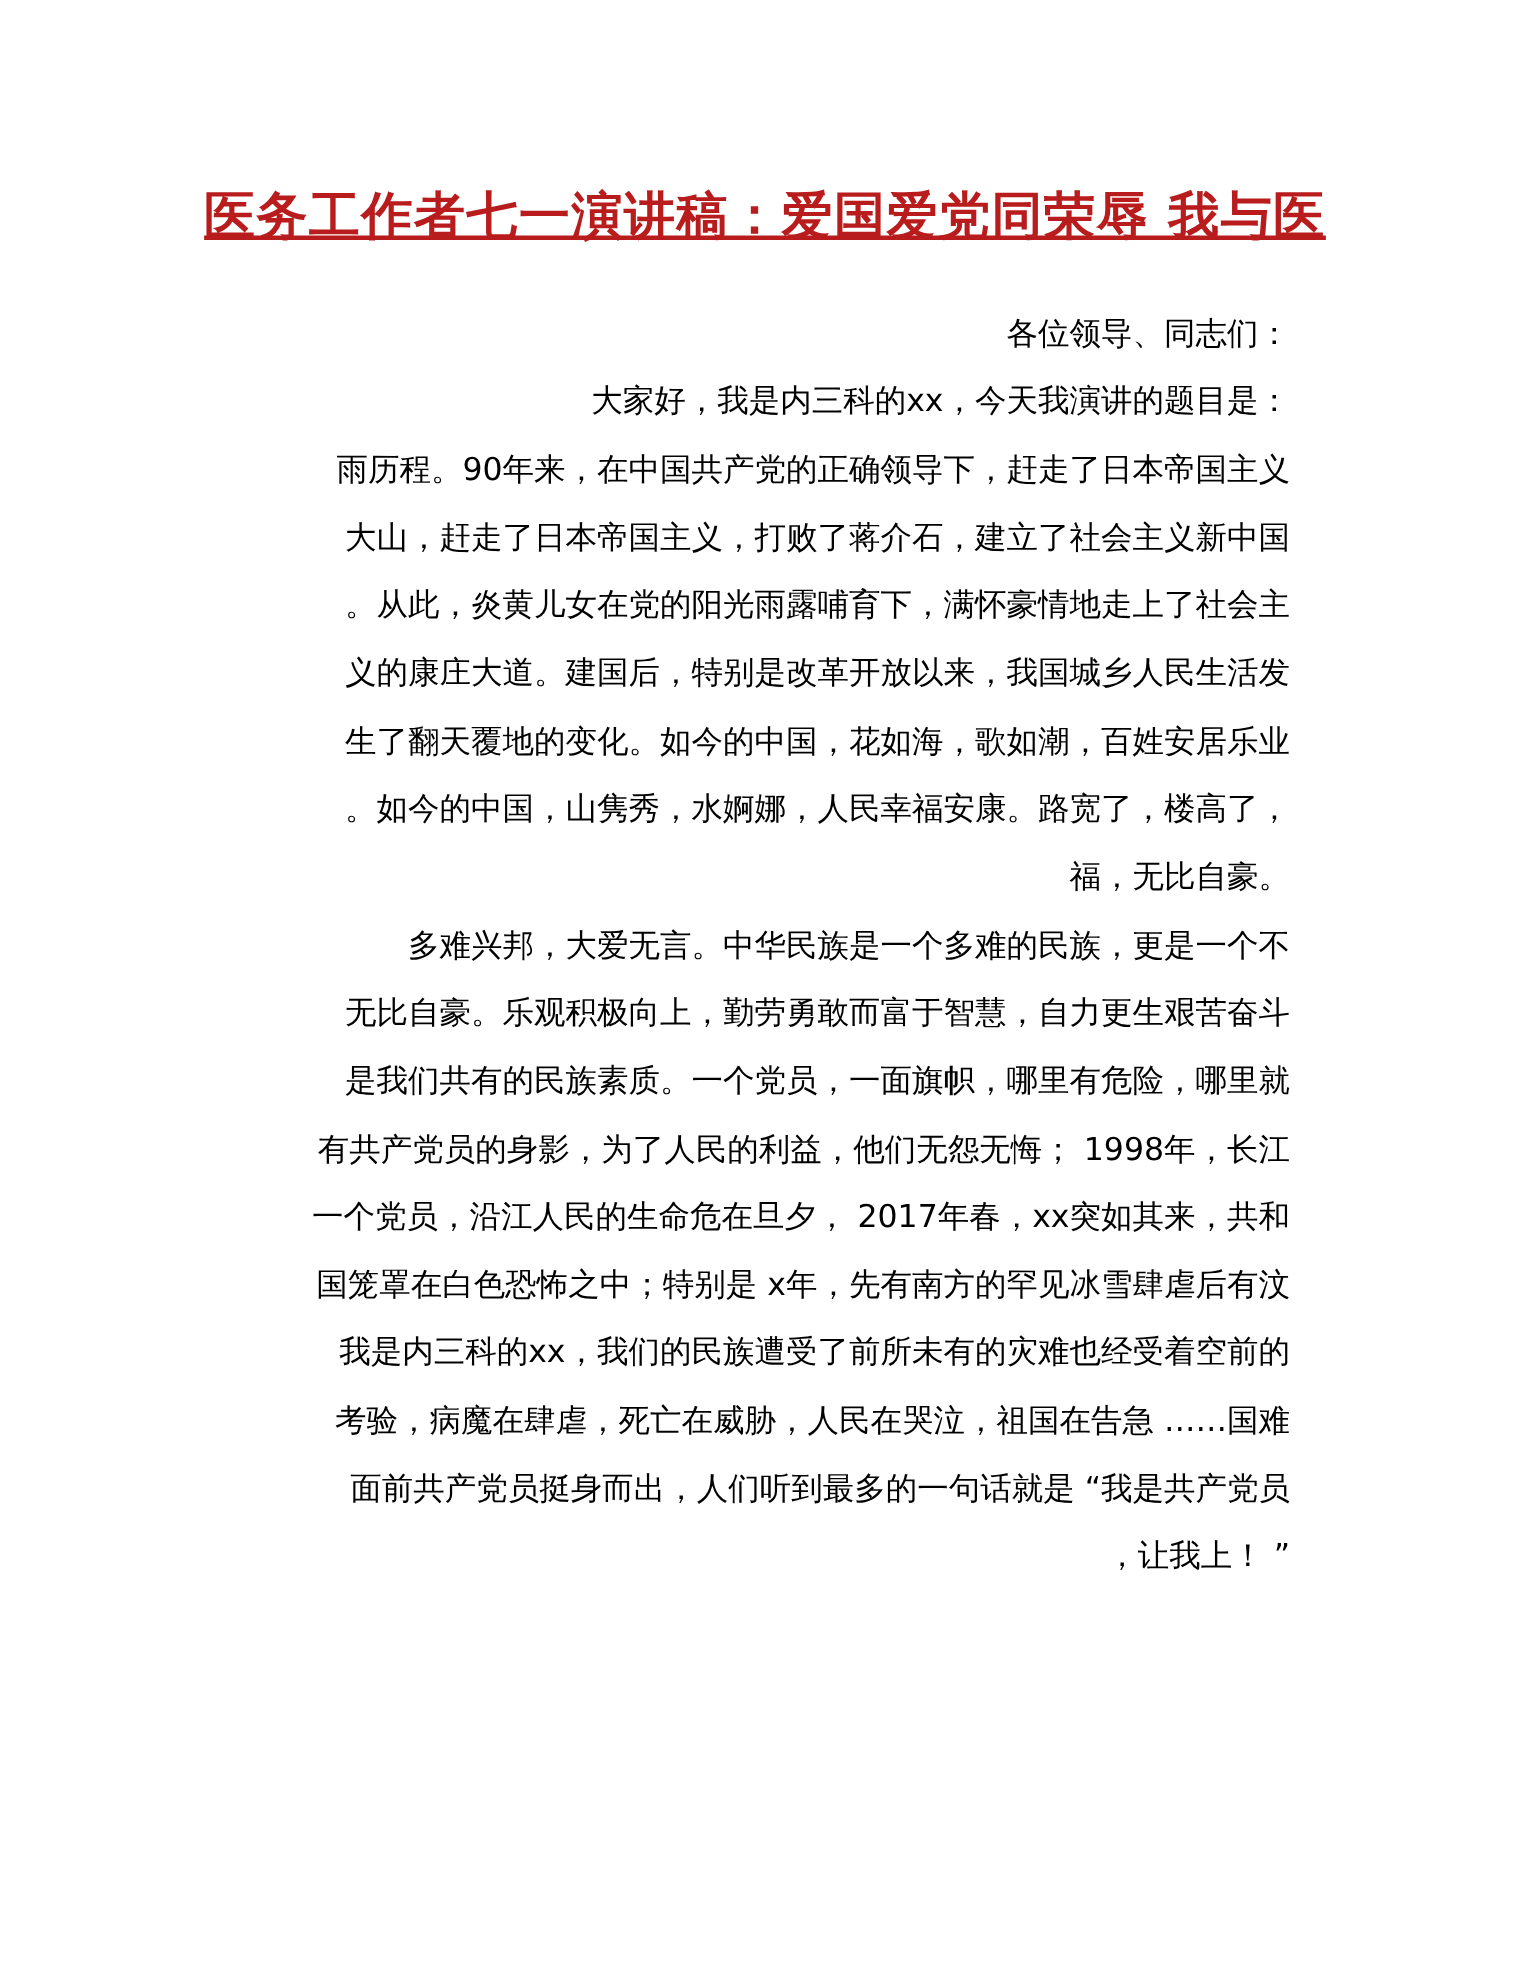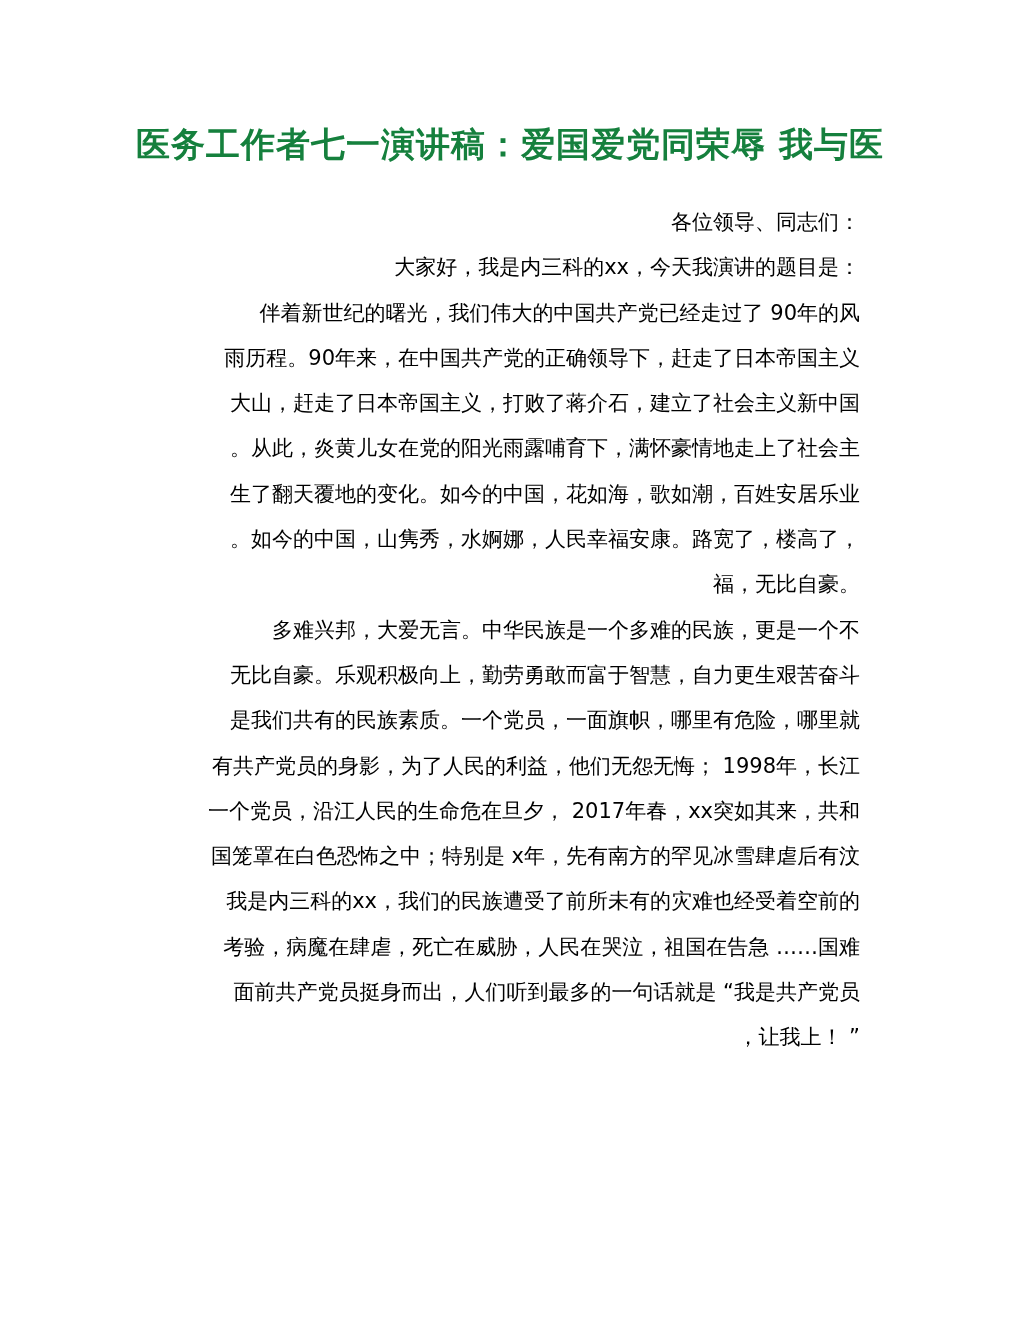--- a/index.html
+++ b/index.html
@@ -1,43 +1,43 @@
 <!DOCTYPE html>
 <html><head>
 <meta charset="utf-8">
 <style>
   html, body { margin: 0; padding: 0; background: #ffffff; }
   body { width: 1020px; height: 1320px; position: relative; overflow: hidden; }
   .page { position: absolute; left: 0; top: 0; width: 1020px; height: 1320px; background: #fff; }
   .title {
     position: absolute; left: 0; top: 118px; width: 1020px; text-align: center;
     font-family: "DejaVu Serif", "Liberation Serif", serif;
-    font-size: 34px; font-weight: bold; color: #15803d; letter-spacing: 1px;
-    line-height: 52px; white-space: nowrap;
+    font-size: 34px; font-weight: bold; color: #b91c1c; letter-spacing: 1px;
+    line-height: 52px; white-space: nowrap; text-decoration: underline;
   }
   .body {
     position: absolute; left: 150px; top: 200px; width: 710px;
     font-family: "DejaVu Sans", "Liberation Sans", sans-serif;
     font-size: 21px; color: #000; line-height: 45.3px; text-align: right;
   }
   .line { display: block; white-space: nowrap; height: 45.3px; }
   .indent { padding-left: 50px; }
 </style>
 </head>
 <body>
 
 <div class="page">
   <div class="title">医务工作者七一演讲稿：爱国爱党同荣辱  我与医</div>
   <div class="body">
     <span class="line indent">各位领导、同志们：</span>
     <span class="line indent">大家好，我是内三科的xx，今天我演讲的题目是：</span>
-    <span class="line indent">伴着新世纪的曙光，我们伟大的中国共产党已经走过了 90年的风</span>
     <span class="line">雨历程。90年来，在中国共产党的正确领导下，赶走了日本帝国主义</span>
     <span class="line">大山，赶走了日本帝国主义，打败了蒋介石，建立了社会主义新中国</span>
     <span class="line">。从此，炎黄儿女在党的阳光雨露哺育下，满怀豪情地走上了社会主</span>
+    <span class="line">义的康庄大道。建国后，特别是改革开放以来，我国城乡人民生活发</span>
     <span class="line">生了翻天覆地的变化。如今的中国，花如海，歌如潮，百姓安居乐业</span>
     <span class="line">。如今的中国，山隽秀，水婀娜，人民幸福安康。路宽了，楼高了，</span>
     <span class="line">福，无比自豪。</span>
     <span class="line indent">多难兴邦，大爱无言。中华民族是一个多难的民族，更是一个不</span>
     <span class="line">无比自豪。乐观积极向上，勤劳勇敢而富于智慧，自力更生艰苦奋斗</span>
     <span class="line">是我们共有的民族素质。一个党员，一面旗帜，哪里有危险，哪里就</span>
     <span class="line">有共产党员的身影，为了人民的利益，他们无怨无悔； 1998年，长江</span>
     <span class="line">一个党员，沿江人民的生命危在旦夕， 2017年春，xx突如其来，共和</span>
     <span class="line">国笼罩在白色恐怖之中；特别是 x年，先有南方的罕见冰雪肆虐后有汶</span>
     <span class="line">我是内三科的xx，我们的民族遭受了前所未有的灾难也经受着空前的</span>

